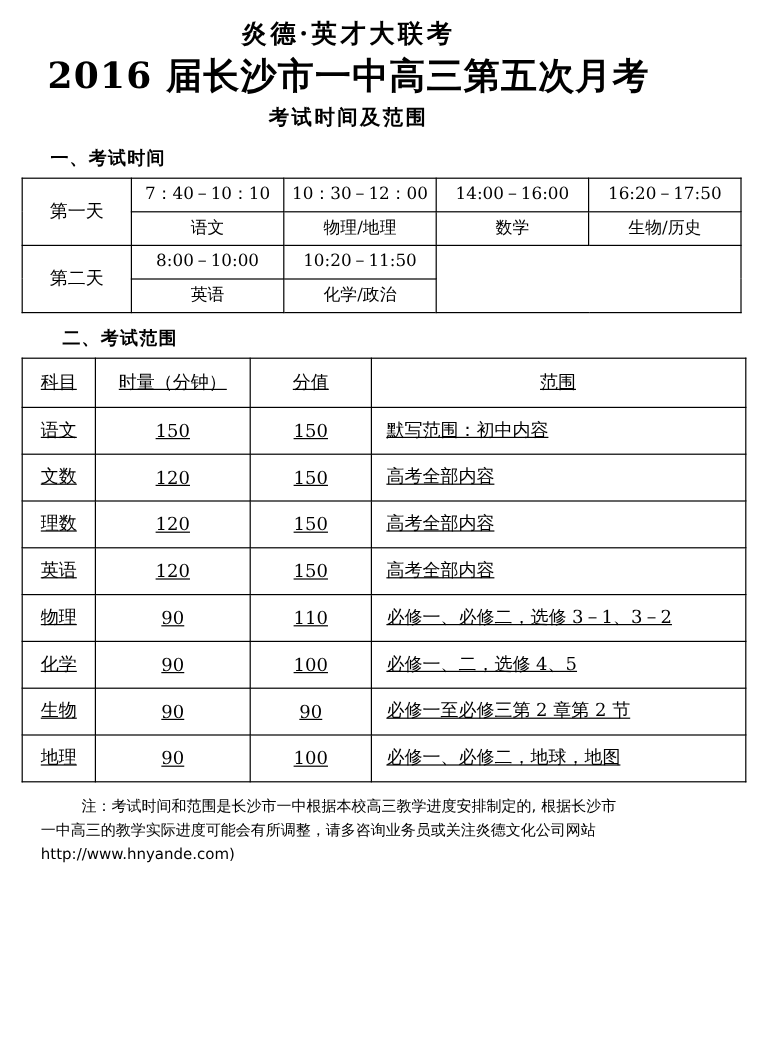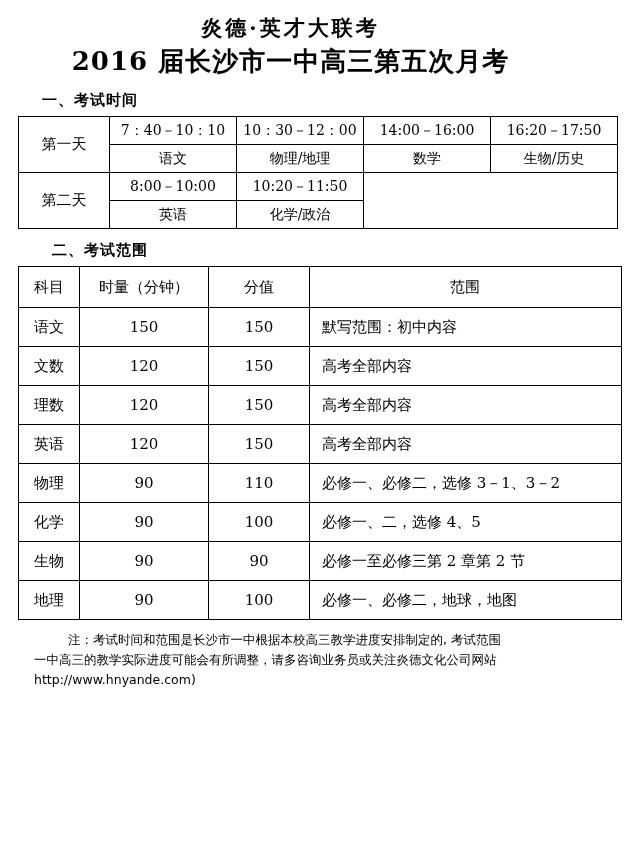--- a/index.html
+++ b/index.html
@@ -27,21 +27,21 @@
   .hdr {
     text-align: center;
   }
   .hdr-line1 {
     font-size: 21px;
     font-weight: bold;
     letter-spacing: 3px;
     line-height: 1.35;
   }
   .hdr-line2 {
-    font-size: 26px;
+    font-size: 30px;
     font-weight: bold;
     letter-spacing: 1px;
     line-height: 1.35;
     margin-top: 2px;
   }
   .hdr-line3 {
     font-size: 17px;
     font-weight: bold;
     letter-spacing: 2px;
     line-height: 1.4;
@@ -96,20 +96,21 @@
   }
 
   
   #range-table {
     width: 604px;
     margin: 0 auto;
   }
   #range-table td {
     height: 38px;
     font-size: 15px;
+    text-decoration: underline;
   }
   #range-table td.c-sub { width: 56px; }
   #range-table td.c-dur { width: 124px; }
   #range-table td.c-score { width: 96px; }
   #range-table td.c-range {
     text-align: left;
     padding-left: 12px;
   }
   #range-table tr.head td {
     font-size: 15px;
@@ -128,20 +129,21 @@
   .note .l3 { text-indent: 0; }
 </style>
 </head>
 <body>
 
 <div class="page">
 
   <div class="hdr">
     <div class="hdr-line1">炎德·英才大联考</div>
     <div class="hdr-line2">2016 届长沙市一中高三第五次月考</div>
+    <div class="hdr-line3">考试时间及范围</div>
   </div>
 
   <div class="sec-title">一、考试时间</div>
 
   <table id="time-table">
     <tbody>
       <tr>
         <td class="daycell" rowspan="2">第一天</td>
         <td class="slot">7：40－10：10</td>
         <td class="slot">10：30－12：00</td>
@@ -222,18 +224,18 @@
       <tr>
         <td class="c-sub">地理</td>
         <td class="c-dur">90</td>
         <td class="c-score">100</td>
         <td class="c-range">必修一、必修二，地球，地图</td>
       </tr>
     </tbody>
   </table>
 
   <div class="note">
-    <div class="l1">注：考试时间和范围是长沙市一中根据本校高三教学进度安排制定的, 考试范围</div>
+    <div class="l1">注：考试时间和范围是长沙市一中根据本校高三教学进度安排制定的, 根据长沙市</div>
     <div class="l2">一中高三的教学实际进度可能会有所调整，请多咨询业务员或关注炎德文化公司网站</div>
     <div class="l3">http://www.hnyande.com)</div>
   </div>
 
 </div>
 
 </body></html>

